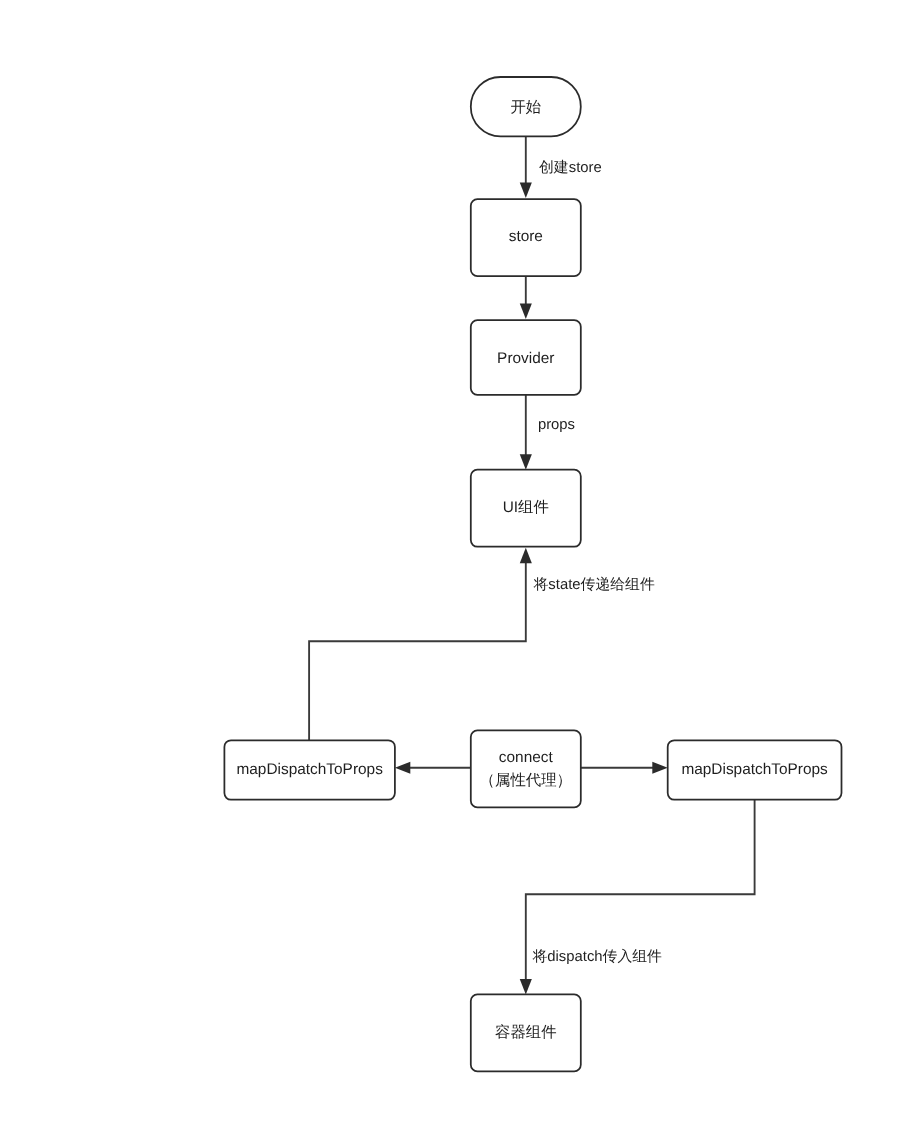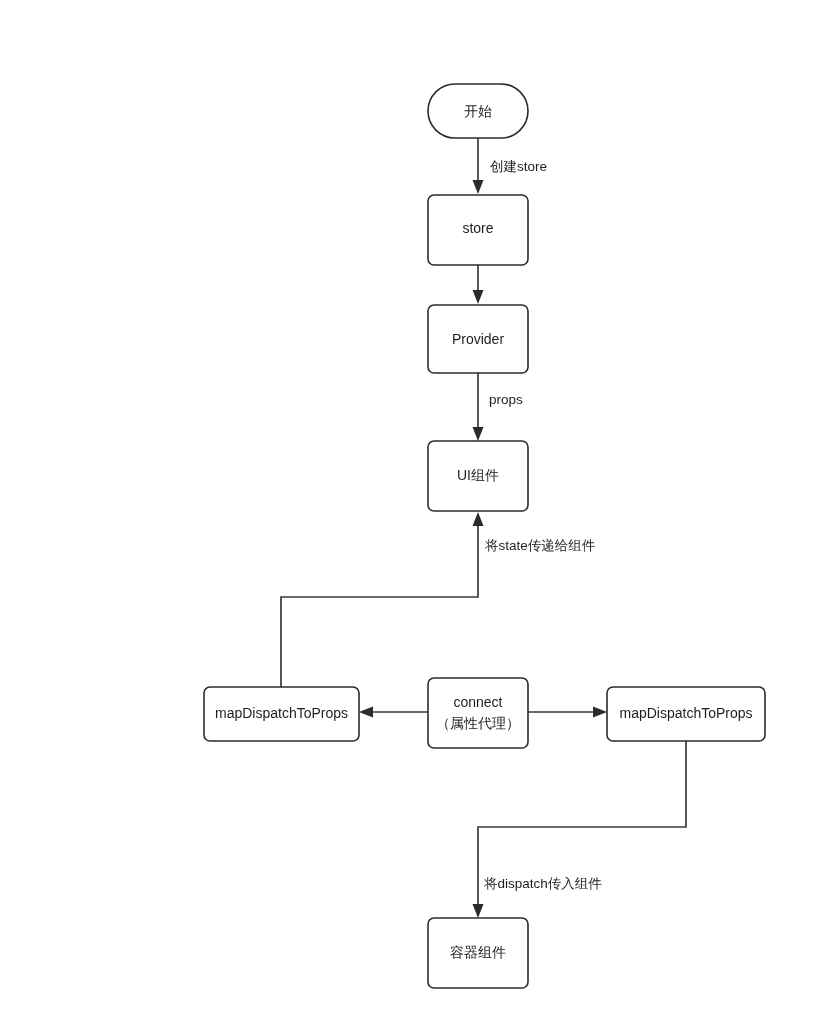--- a/index.html
+++ b/index.html
@@ -13,21 +13,20 @@
     height: 1036px;
     position: relative;
     font-family: "Liberation Sans", "DejaVu Sans", sans-serif;
     overflow: hidden;
   }
   #diagram-root {
     position: absolute;
     inset: 0;
     width: 825px;
     height: 852px;
-    margin-top: 14px;
   }
   svg#flow-svg {
     position: absolute;
     top: 0;
     left: 0;
     width: 825px;
     height: 1036px;
     display: block;
   }
   .node-rect {

